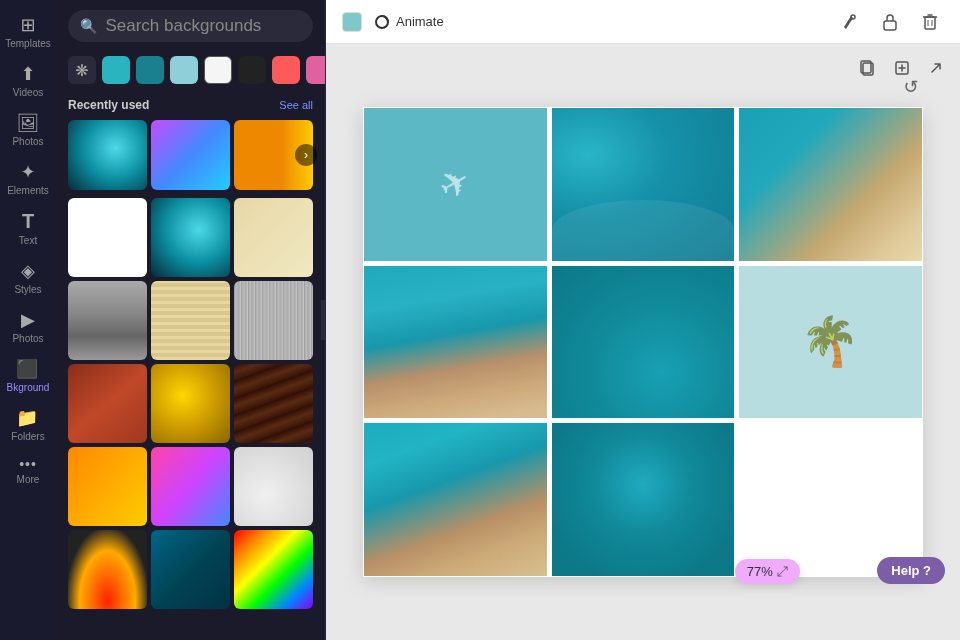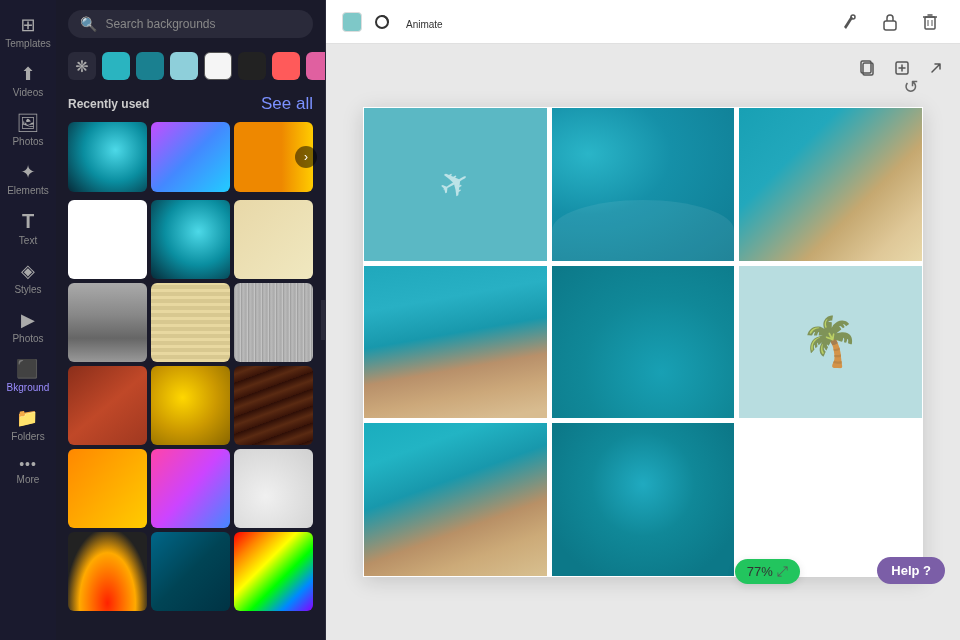--- a/index.html
+++ b/index.html
@@ -54,21 +54,21 @@
       background: #2a2a3a;
       border-radius: 20px;
       padding: 6px 12px;
       gap: 8px;
     }
     .search-input-wrap input {
       background: none;
       border: none;
       outline: none;
       color: #fde047;
-      font-size: 12px;
+      font-size: 17px;
       width: 100%;
     }
     .search-input-wrap input::placeholder { color: #888; }
 
     
     .swatches-row {
       display: flex;
       align-items: center;
       gap: 6px;
       padding: 4px 12px 8px;
@@ -96,21 +96,21 @@
       justify-content: space-between;
       align-items: center;
       padding: 6px 12px 4px;
     }
     .section-title {
       font-size: 12px;
       font-weight: 600;
       color: #ccc;
     }
     .see-all-link {
-      font-size: 17px;
+      font-size: 11px;
       color: #7b91ff;
       cursor: pointer;
     }
 
     
     .thumb-grid {
       display: grid;
       grid-template-columns: repeat(3, 1fr);
       gap: 4px;
       padding: 4px 12px;
@@ -184,23 +184,23 @@
     }
     .color-swatch-sm {
       width: 20px;
       height: 20px;
       border-radius: 4px;
       background: #7ec8c8;
       border: 1px solid #ddd;
     }
     .animate-btn {
       display: flex;
-      align-items: flex-end;
-      gap: 16px;
-      font-size: 10px;
+      align-items: flex-start;
+      gap: 6px;
+      font-size: 13px;
       color: #333;
       cursor: pointer;
     }
     .top-bar-right {
       margin-left: auto;
       display: flex;
       align-items: center;
       gap: 12px;
     }
     .tb-icon {
@@ -342,21 +342,21 @@
     }
 
     
     .zoom-control {
       position: absolute;
       bottom: 56px;
       right: 16px;
       display: flex;
       align-items: center;
       gap: 4px;
-      background: #22c55e;
+      background: #f0abfc;
       border-radius: 20px;
       padding: 4px 12px;
       box-shadow: 0 2px 8px rgba(0,0,0,0.1);
       font-size: 13px;
       color: #333;
       text-align: right;
     }
     .zoom-expand {
       cursor: pointer;
       font-size: 14px;

